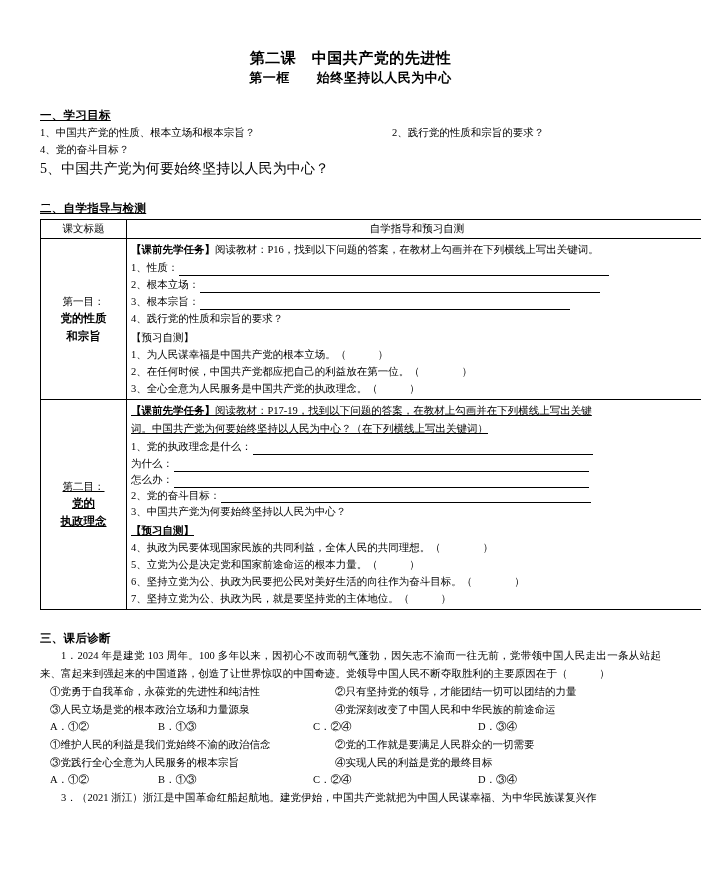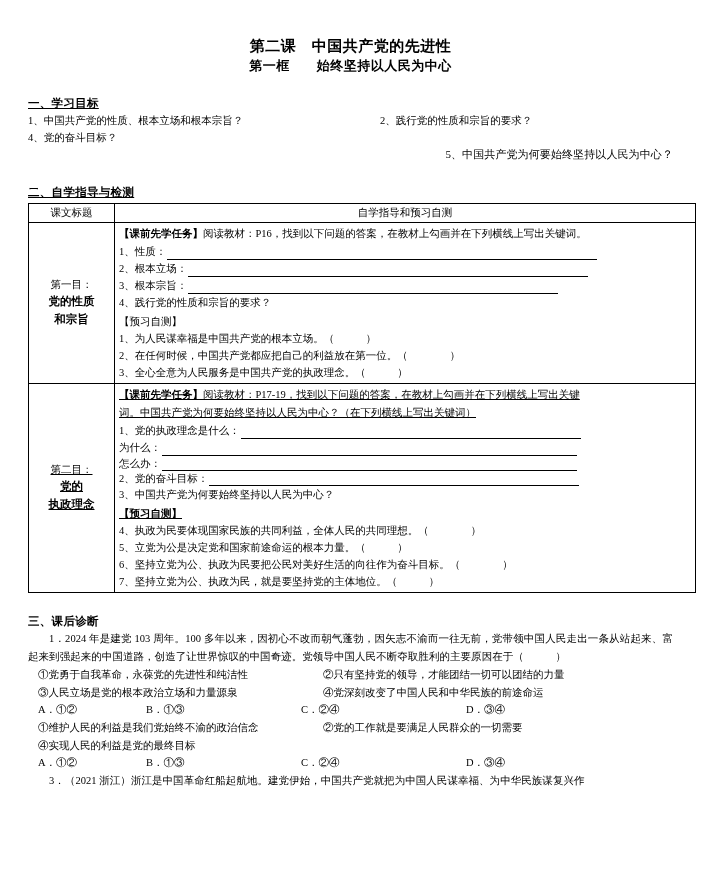--- a/index.html
+++ b/index.html
@@ -12,21 +12,21 @@
     height: 877px;
     font-family: "Liberation Serif", "DejaVu Serif", serif;
     color: #000000;
     font-size: 10.5px;
     overflow: hidden;
   }
   .page {
     position: relative;
     width: 701px;
     height: 877px;
-    padding: 0;
+    padding: 12px;
     box-sizing: border-box;
   }
   .doc {
     padding: 36px 28px 0 28px;
     box-sizing: border-box;
   }
 
   
   .title-main {
     text-align: center;
@@ -51,25 +51,24 @@
     font-weight: bold;
     font-size: 11.5px;
     margin-top: 21px;
     margin-bottom: 1px;
     letter-spacing: 0.3px;
   }
   .section-head.underline { text-decoration: underline; }
 
   
   .obj-line {
-    font-size: 11px;
+    font-size: 14px;
     line-height: 1.62;
     white-space: pre;
     letter-spacing: 0.1px;
-    text-align: right;
   }
   .obj-row {
     display: flex;
     line-height: 1.62;
   }
   .obj-row .col-a { width: 352px; flex: 0 0 352px; white-space: pre; }
   .obj-row .col-b { white-space: pre; }
 
   
   table.wb {
@@ -296,20 +295,21 @@
     <span class="b">B．①③</span>
     <span class="c">C．②④</span>
     <span class="d">D．③④</span>
   </div>
 
   <div class="opt-row">
     <span class="o1">①维护人民的利益是我们党始终不渝的政治信念</span>
     <span class="o2">②党的工作就是要满足人民群众的一切需要</span>
   </div>
   <div class="opt-row">
+    <span class="o1">③党践行全心全意为人民服务的根本宗旨</span>
     <span class="o2">④实现人民的利益是党的最终目标</span>
   </div>
   <div class="abcd-row">
     <span class="a">A．①②</span>
     <span class="b">B．①③</span>
     <span class="c">C．②④</span>
     <span class="d">D．③④</span>
   </div>
 
   <div class="quiz-p indent">3．（2021 浙江）浙江是中国革命红船起航地。建党伊始，中国共产党就把为中国人民谋幸福、为中华民族谋复兴作</div>

